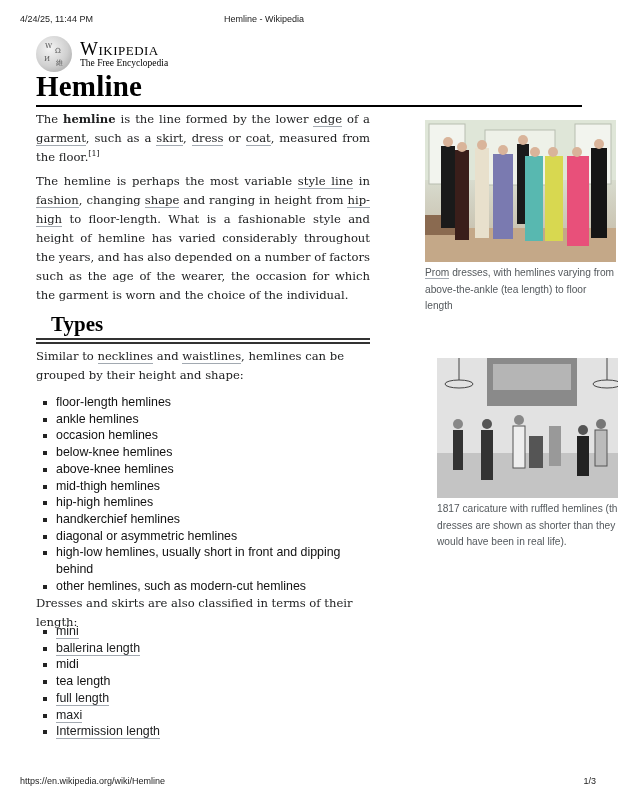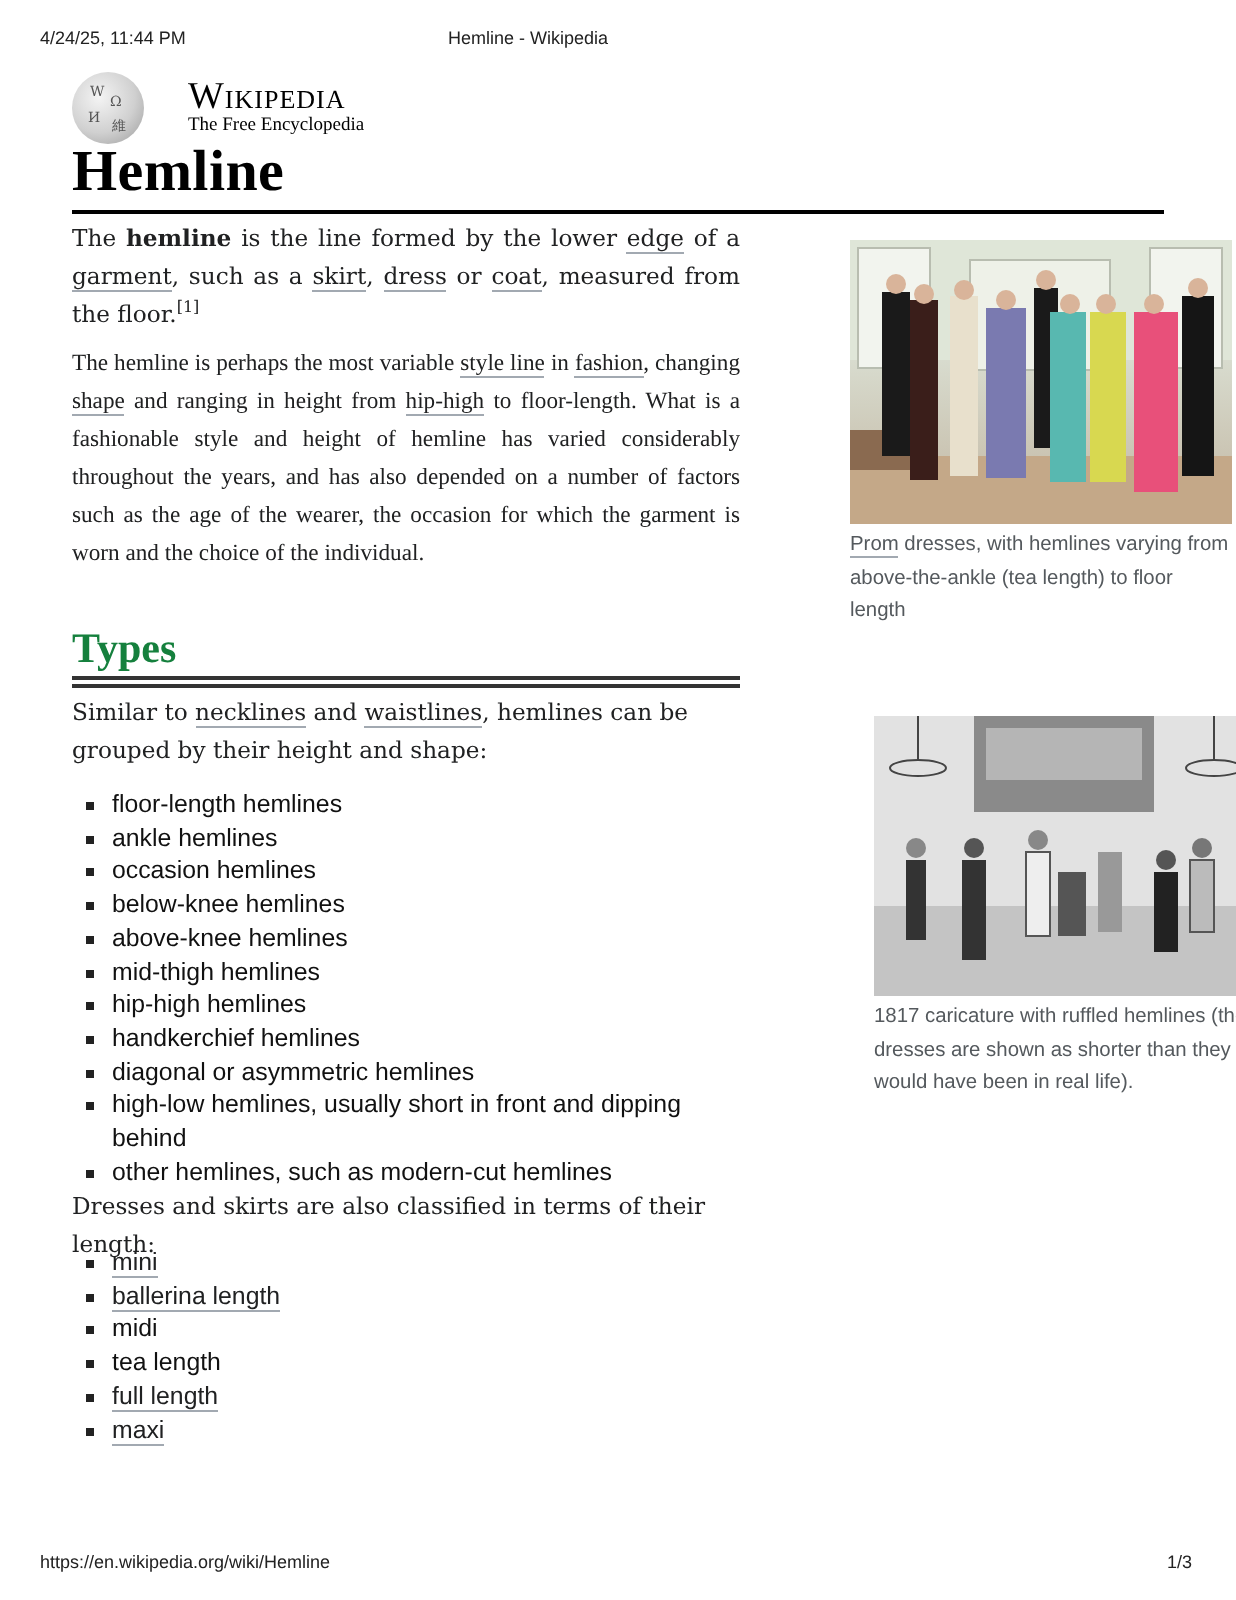--- a/index.html
+++ b/index.html
@@ -8,32 +8,32 @@
   .hdr-left { left:20px; }
   .hdr-center { left:0; width:528px; text-align:center; }
   .ftr { position:absolute; top:776px; font-family:"Liberation Sans", sans-serif; font-size:9px; color:#222; }
   .ftr-left { left:20px; }
   .ftr-right { right:22px; }
   .logo { position:absolute; left:36px; top:36px; display:flex; align-items:center; }
   .globe { width:36px; height:36px; border-radius:50%;
     background: radial-gradient(circle at 38% 35%, #f4f4f4 0%, #d0d0d0 55%, #9a9a9a 100%);
     position:relative; }
   .globe span { position:absolute; font-family:"DejaVu Serif", serif; font-size:7px; color:#555; }
-  .logo-text { margin-left:22px; font-family:"Liberation Serif", serif; line-height:1; }
+  .logo-text { margin-left:8px; font-family:"Liberation Serif", serif; line-height:1; }
   .logo-title { font-size:19px; letter-spacing:0.5px; color:#000; font-variant:small-caps; }
   .logo-sub { font-size:9.5px; color:#000; margin-top:1px; }
   h1 { position:absolute; left:36px; top:70px; margin:0; font-family:"Liberation Serif", serif; font-weight:bold;
        font-size:29px; color:#000; letter-spacing:0.2px; }
   .rule1 { position:absolute; left:36px; top:105px; width:546px; height:2px; background:#000; }
   .main { position:absolute; left:36px; width:334px; font-family:"DejaVu Serif", serif; font-size:11.6px; line-height:19px; color:#202122; }
   .p1 { top:110px; text-align:justify; }
   .p2 { top:172px; text-align:justify; }
   a, .lnk { color:#202122; text-decoration:none; border-bottom:1px solid #a2a9b1; }
   sup { font-size:8px; line-height:0; }
-  h2 { position:absolute; left:36px; top:312px; margin:0; font-family:"Liberation Serif", serif; font-weight:bold; font-size:21px; color:#15803d; }
+  h2 { position:absolute; left:51px; top:312px; margin:0; font-family:"Liberation Serif", serif; font-weight:bold; font-size:21px; color:#000000; }
   .rule2 { position:absolute; left:36px; top:338px; width:334px; height:2px; background:#333; }
   .rule2b { position:absolute; left:36px; top:342px; width:334px; height:2px; background:#333; }
   .p3 { top:347px; }
   ul.lst { position:absolute; left:40px; width:330px; margin:0; padding:0; list-style:none;
      font-family:"Liberation Sans", sans-serif; font-size:12.4px; line-height:16.7px; color:#111; }
   ul.lst li { position:relative; padding-left:16px; }
   ul.lst li::before { content:""; position:absolute; left:3px; top:7px; width:4px; height:4px; background:#222; }
   .l1 { top:394px; }
   .p4 { top:594px; }
   .l2 { top:623px; }
@@ -65,21 +65,21 @@
   </div>
 </div>
 
 <h1>Hemline</h1>
 <div class="rule1"></div>
 
 <p class="main p1" style="margin:0;">
   <span>The </span><b>hemline</b><span> is the line formed by the lower </span><a>edge</a><span> of a </span><a>garment</a><span>, such as a </span><a>skirt</a><span>, </span><a>dress</a><span> or </span><a>coat</a><span>, measured from the floor.</span><sup><a style="border:none;">[1]</a></sup>
 </p>
 
-<p class="main p2" style="margin:0;font-family:Liberation Serif, serif;">
+<p class="main p2" style="margin:0;">
   <span>The hemline is perhaps the most variable </span><a>style line</a><span> in </span><a>fashion</a><span>, changing </span><a>shape</a><span> and ranging in height from </span><a>hip-high</a><span> to floor-length. What is a fashionable style and height of hemline has varied considerably throughout the years, and has also depended on a number of factors such as the age of the wearer, the occasion for which the garment is worn and the choice of the individual.</span>
 </p>
 
 <div class="fig fig1">
   <div class="fig-img">
     <svg width="191" height="142" viewBox="0 0 191 142">
       <rect x="0" y="0" width="191" height="60" fill="#dfe6d8"></rect>
       <rect x="4" y="4" width="36" height="60" fill="#f2f4ee" stroke="#b8bdb0"></rect>
       <rect x="60" y="10" width="70" height="55" fill="#eef1e8" stroke="#b8bdb0"></rect>
       <rect x="150" y="4" width="36" height="60" fill="#f2f4ee" stroke="#b8bdb0"></rect>
@@ -136,20 +136,21 @@
 
 <p class="main p4" style="margin:0;">Dresses and skirts are also classified in terms of their length:</p>
 
 <ul class="lst l2">
   <li><a>mini</a></li>
   <li><a>ballerina length</a></li>
   <li><span>midi</span></li>
   <li><span>tea length</span></li>
   <li><a>full length</a></li>
   <li><a>maxi</a></li>
+  <li><a>Intermission length</a></li>
 </ul>
 
 <div class="fig fig2">
   <div class="fig-img">
     <svg width="191" height="140" viewBox="0 0 191 140">
       <rect x="0" y="0" width="191" height="140" fill="#e2e2e2"></rect>
       <rect x="50" y="0" width="90" height="48" fill="#8a8a8a"></rect>
       <rect x="56" y="6" width="78" height="26" fill="#b5b5b5"></rect>
       <g stroke="#444" fill="none">
           <line x1="22" y1="0" x2="22" y2="22"></line>

